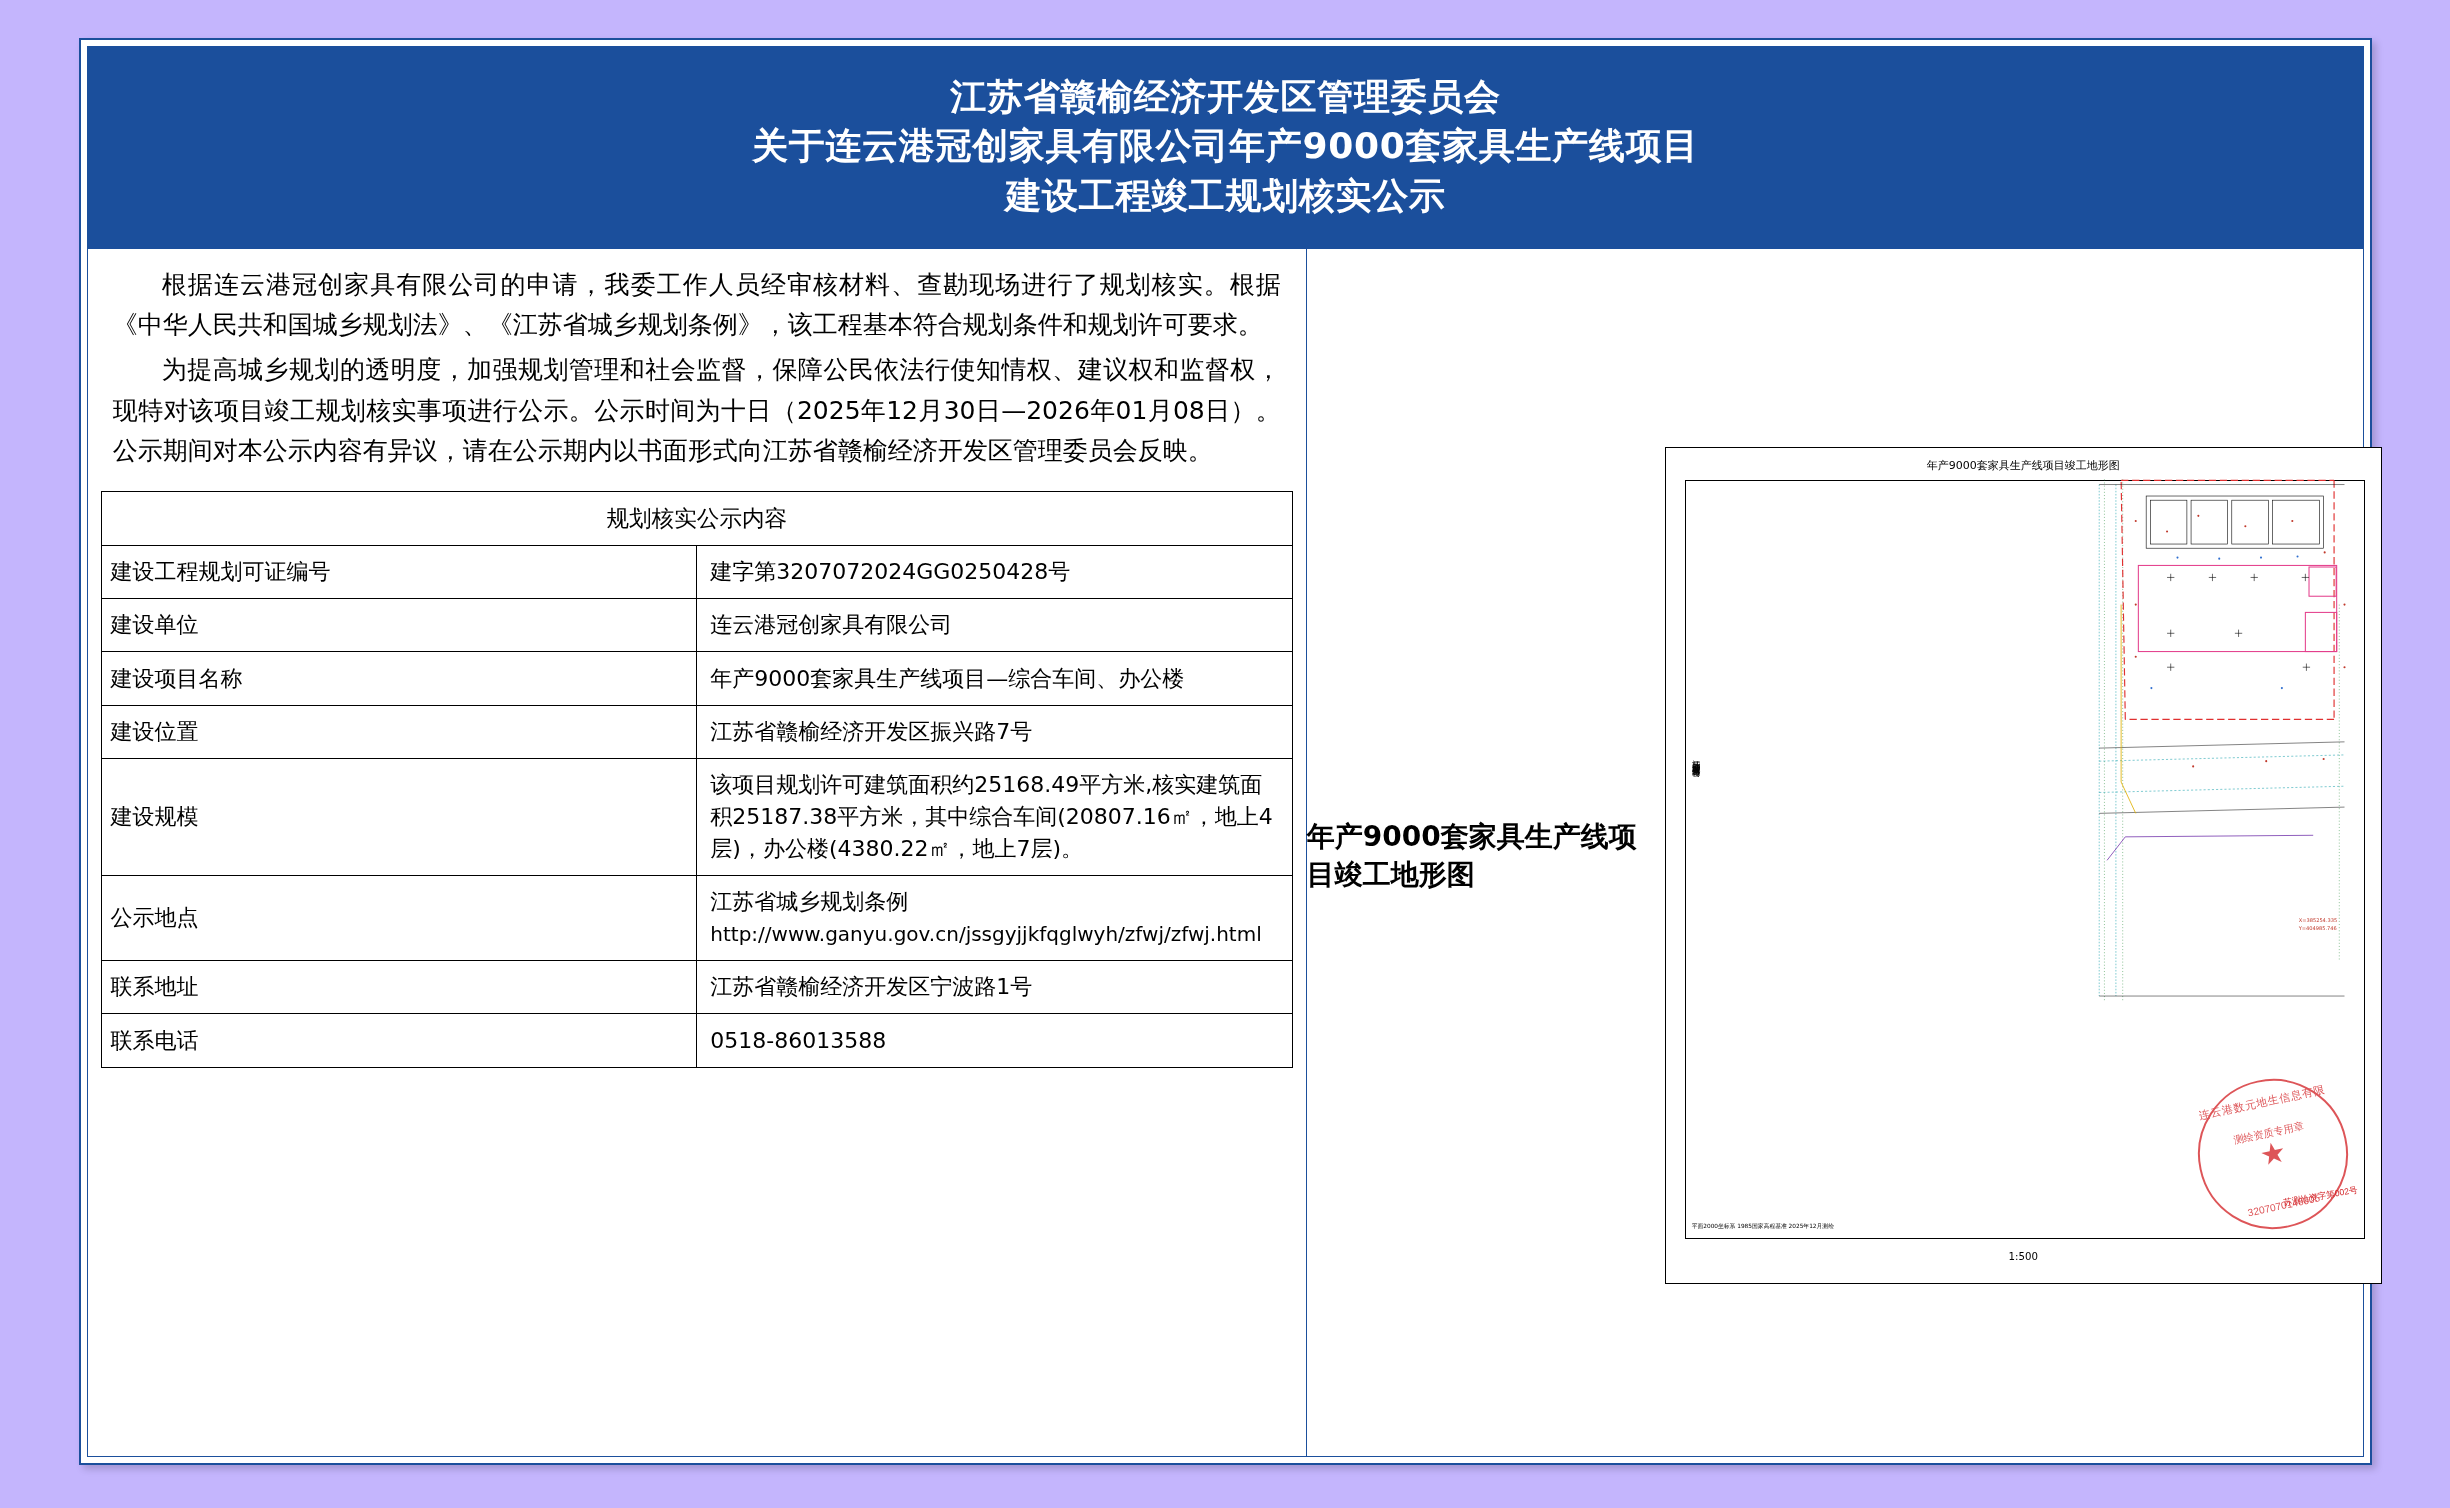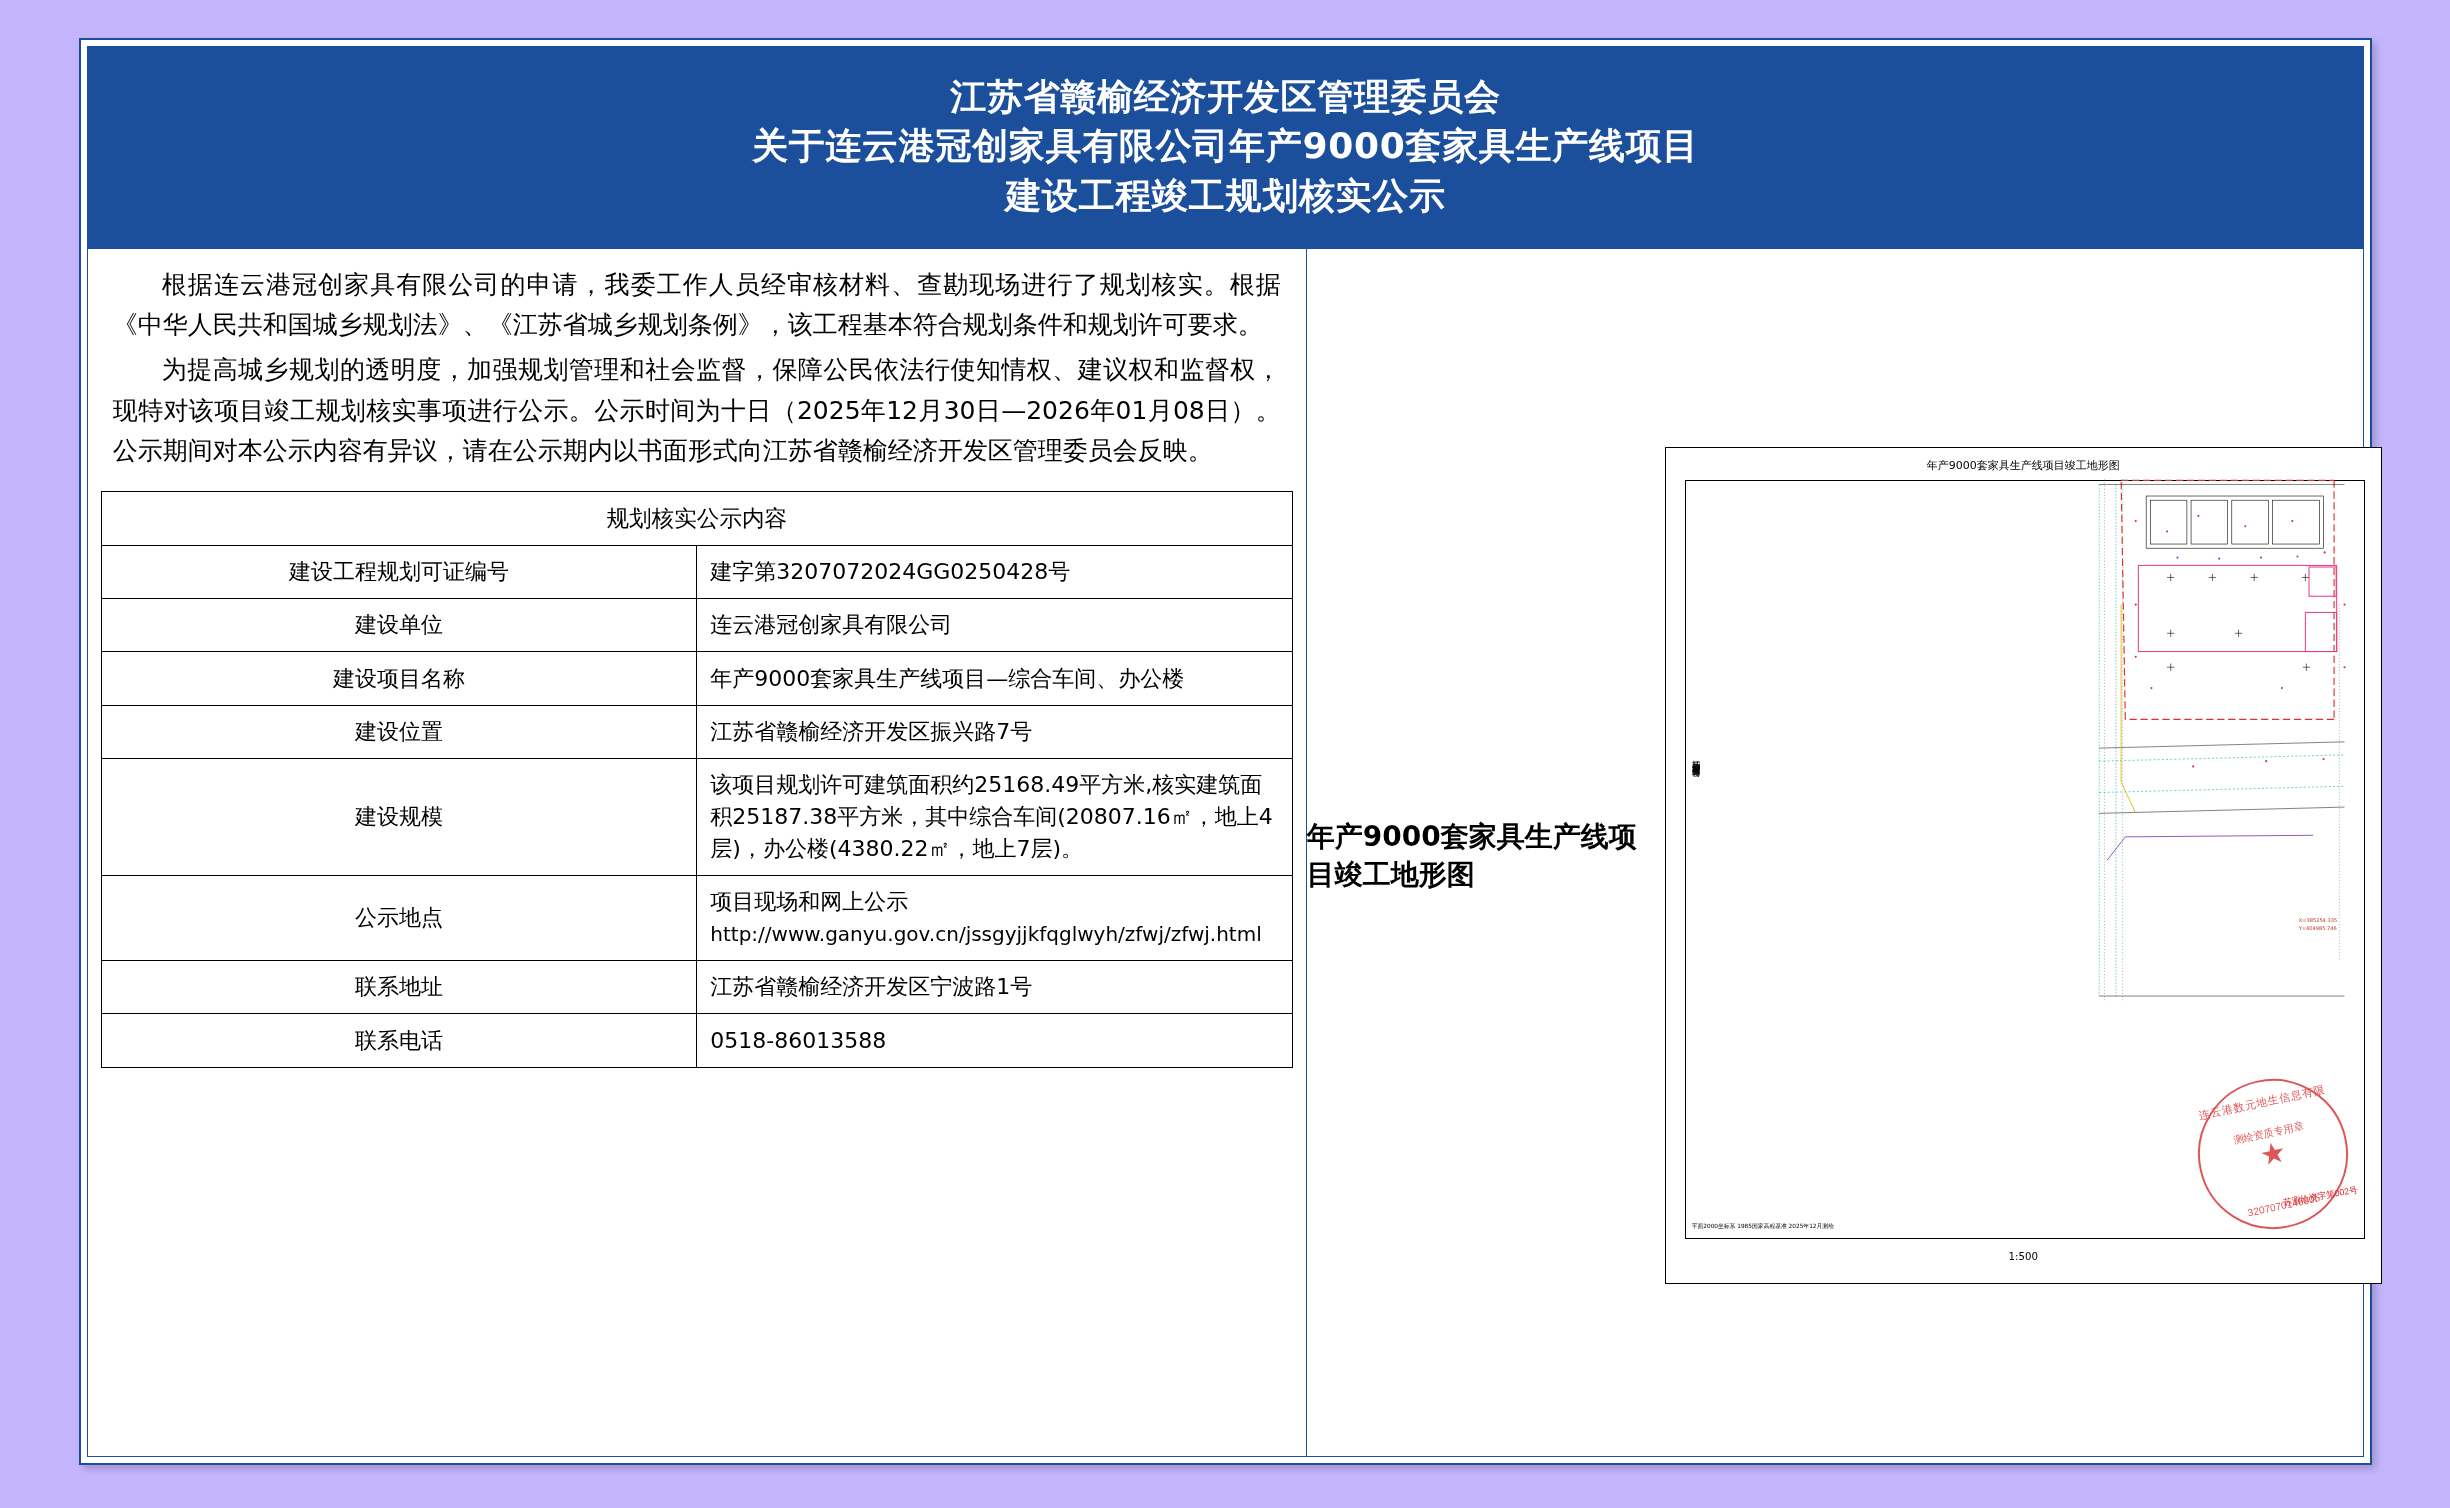--- a/index.html
+++ b/index.html
@@ -99,21 +99,20 @@
   .tbl td {
     border: 1.5px solid #000;
     font-size: 22px;
     color: #000;
     padding: 10.2px 8.7px;
     font-family: "DejaVu Sans", "Liberation Sans", sans-serif;
     line-height: 1.45;
   }
   .tbl td.label {
     width: 291px;
-    text-align: center;
     white-space: nowrap;
   }
   .tbl td.value {
     text-align: left;
     padding-left: 13px;
   }
   .tbl td.caption {
     text-align: center;
     font-size: 22.6px;
   }
@@ -300,21 +299,21 @@
                 <td class="label">建设位置</td>
                 <td class="value">江苏省赣榆经济开发区振兴路7号</td>
               </tr>
               <tr>
                 <td class="label">建设规模</td>
                 <td class="value">该项目规划许可建筑面积约25168.49平方米,核实建筑面积25187.38平方米，其中综合车间(20807.16㎡，地上4层)，办公楼(4380.22㎡，地上7层)。</td>
               </tr>
               <tr>
                 <td class="label">公示地点</td>
                 <td class="value">
-                  <span>项目现场和网上公示</span>
+                  <span>江苏省城乡规划条例</span>
                   <span class="url">http://www.ganyu.gov.cn/jssgyjjkfqglwyh/zfwj/zfwj.html</span>
                 </td>
               </tr>
               <tr>
                 <td class="label">联系地址</td>
                 <td class="value">江苏省赣榆经济开发区宁波路1号</td>
               </tr>
               <tr>
                 <td class="label">联系电话</td>
                 <td class="value">0518-86013588</td>

